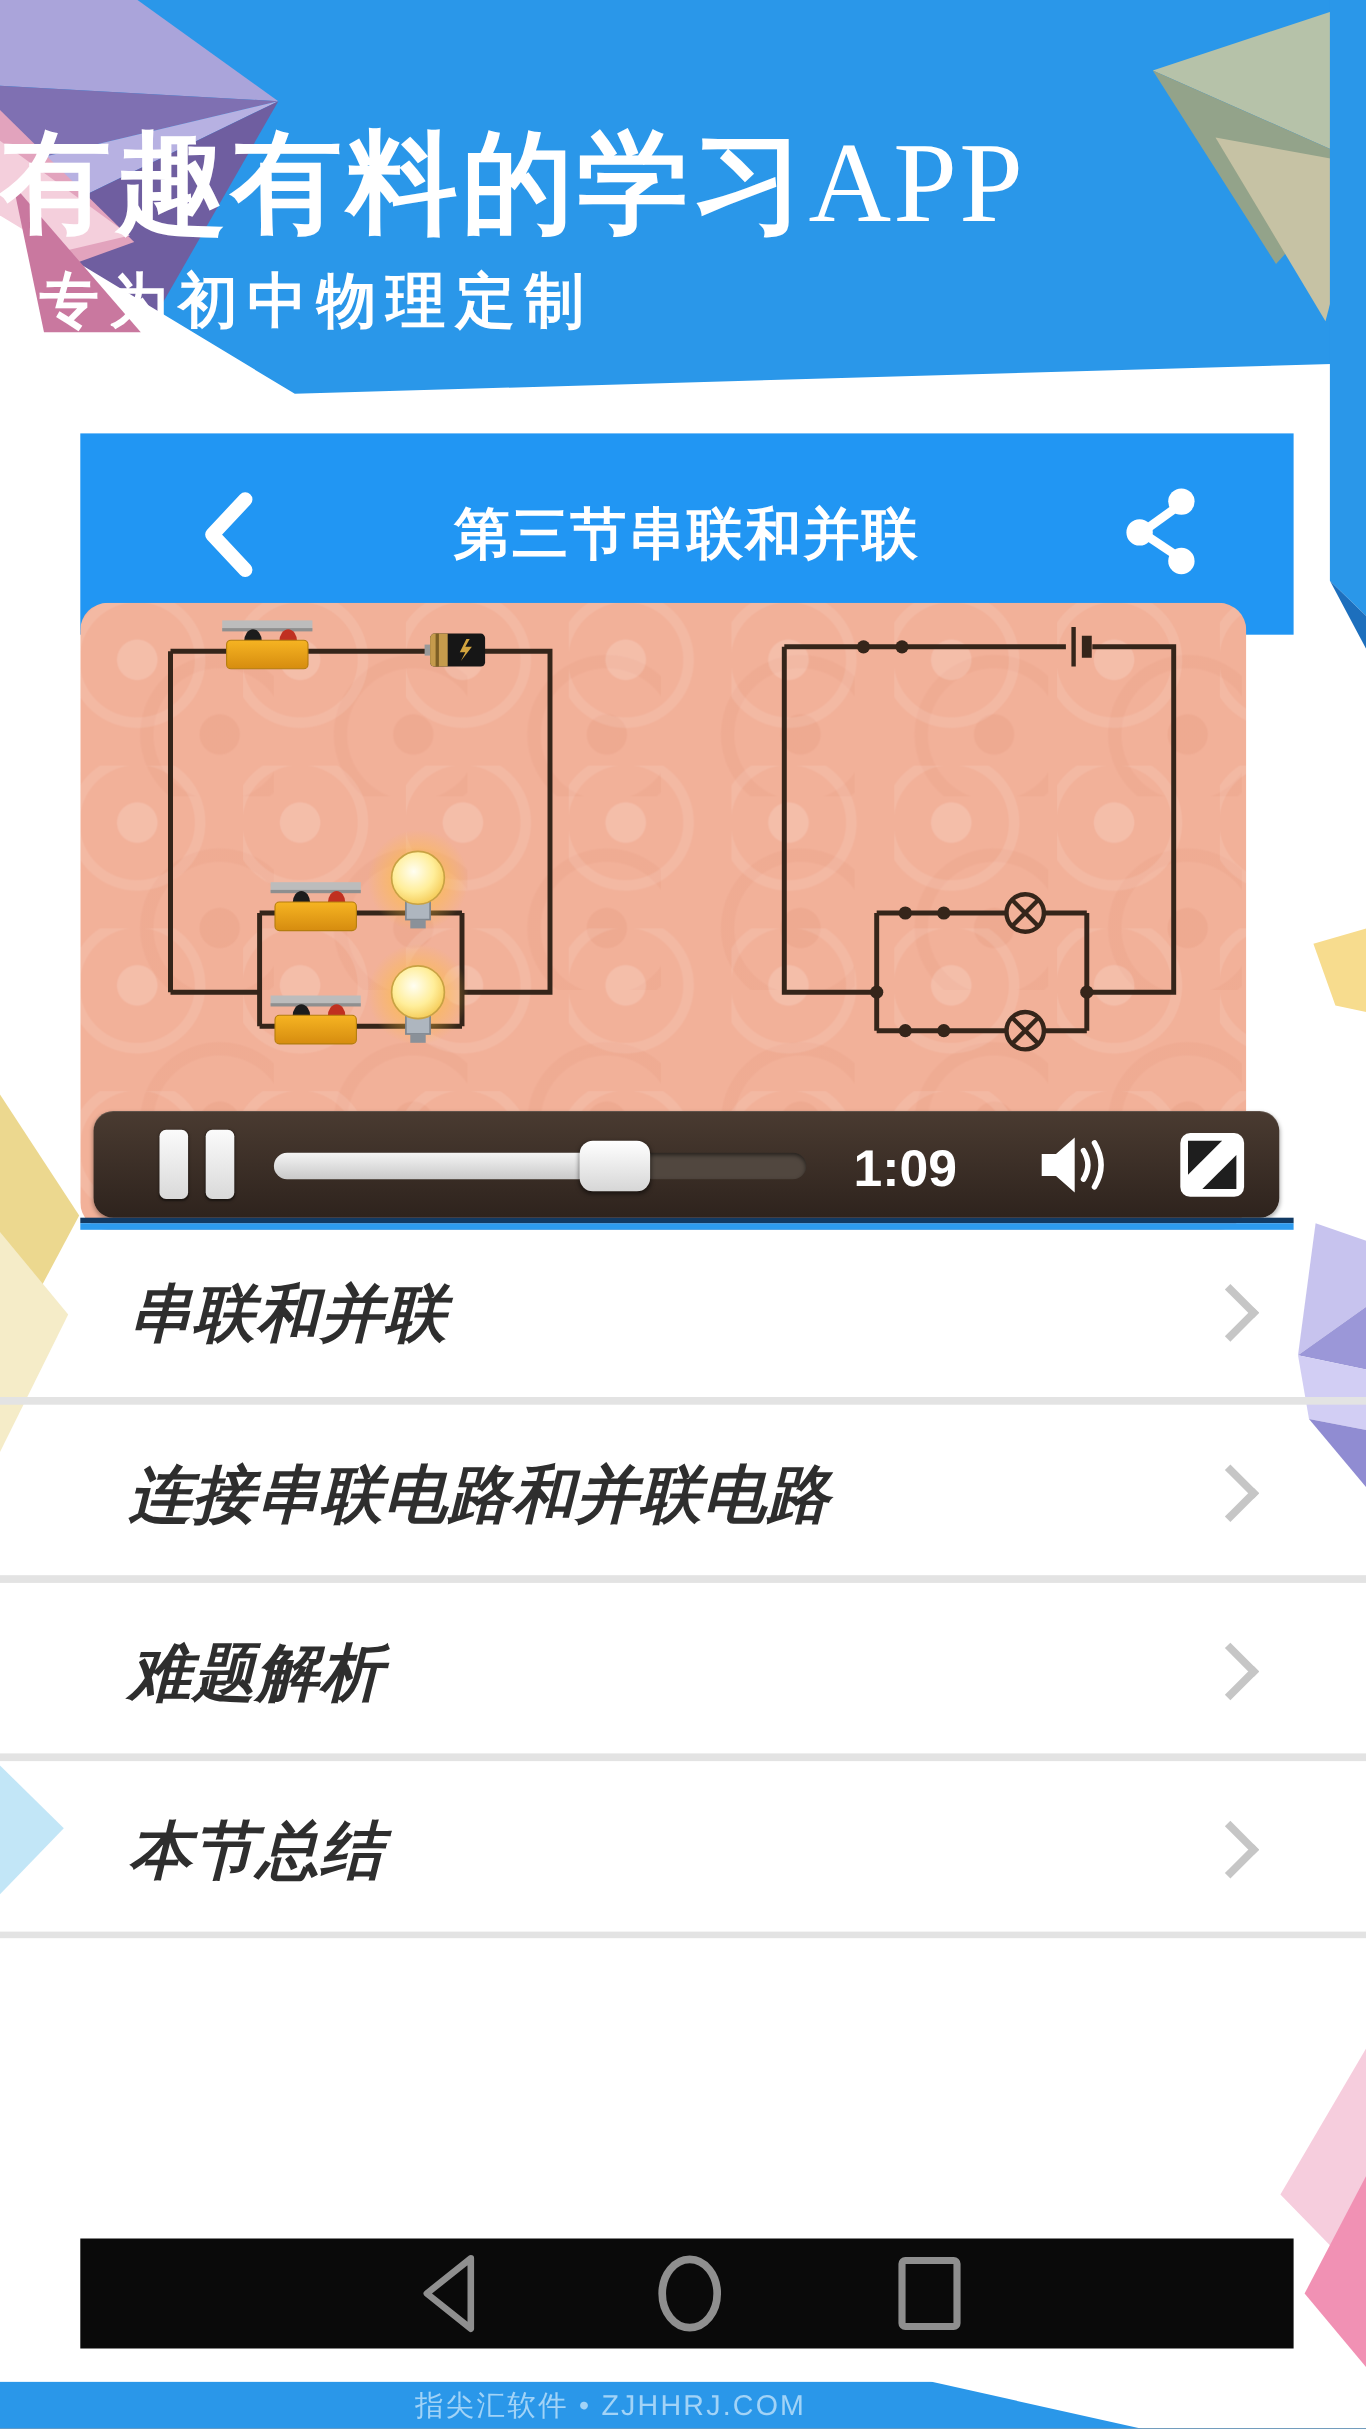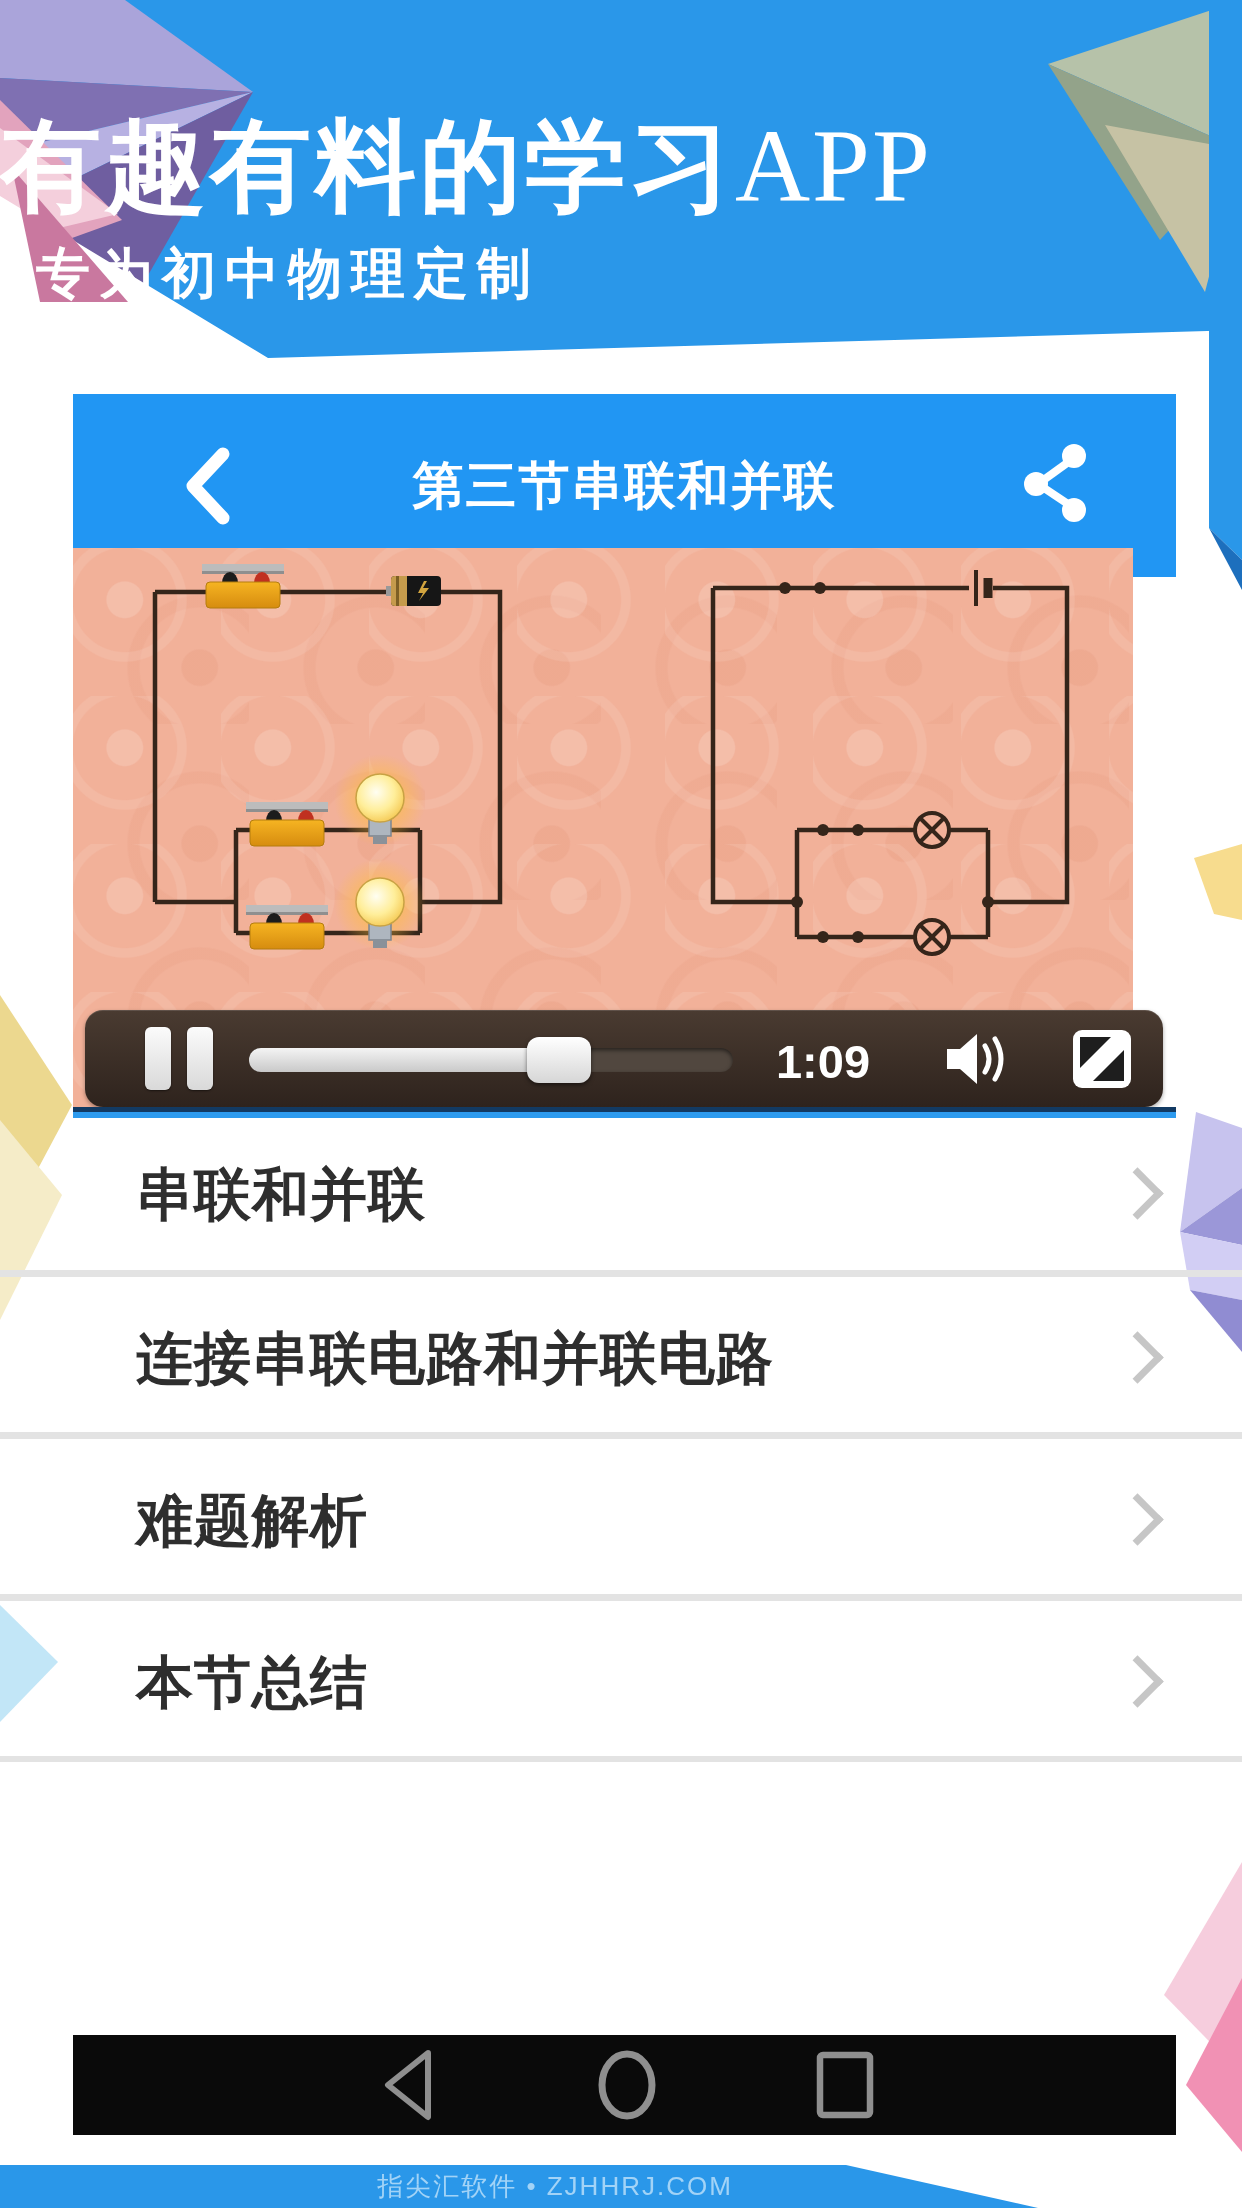--- a/index.html
+++ b/index.html
@@ -18,36 +18,36 @@
     clip-path:polygon(0 196px,268px 358px,1242px 330px,1242px 2208px,0 2208px);}
   
   .appbar{left:73px;top:365px;width:1103px;height:183px;background:#2196f3;margin-top:29px;}
   .appbar-title{left:0;top:0;width:100%;height:183px;line-height:183px;text-align:center;
     color:#fff;font-size:51px;font-weight:700;letter-spacing:2px;}
   
   .video{left:73px;top:548px;width:1060px;height:570px;background-color:#f2b199;
     background-image:
       radial-gradient(circle at 35% 35%, rgba(255,255,255,.16) 0 13%, rgba(255,255,255,0) 14% 38%, rgba(255,255,255,.10) 39% 45%, rgba(255,255,255,0) 46%),
       radial-gradient(circle at 72% 68%, rgba(222,140,112,.20) 0 10%, rgba(222,140,112,0) 11% 34%, rgba(222,140,112,.14) 35% 41%, rgba(222,140,112,0) 42%);
-    background-size:148px 148px,176px 176px;}
+    background-size:148px 148px,176px 176px;border-radius:25px;}
   .ctrlbar{left:12px;top:462px;width:1078px;height:97px;border-radius:18px;
     background:linear-gradient(#4a3b31,#2e231d);box-shadow:inset 0 1px 0 rgba(255,255,255,.12),0 2px 4px rgba(0,0,0,.35);}
   .pbar{top:17px;width:26px;height:63px;border-radius:6px;
     background:linear-gradient(#fbfbfb,#d9d9d9);box-shadow:0 1px 2px rgba(0,0,0,.5);}
   .track{left:164px;top:38px;width:484px;height:24px;border-radius:12px;background:#51473f;
     box-shadow:inset 0 2px 4px rgba(0,0,0,.55);}
   .trackfill{left:0;top:0;height:24px;border-radius:12px;background:linear-gradient(#f4f4f4,#c9c9c9);}
   .knob{top:27px;width:64px;height:46px;border-radius:12px;
     background:linear-gradient(#ffffff,#d6d6d6);box-shadow:0 2px 4px rgba(0,0,0,.5);}
   .ptime{left:668px;top:24px;width:140px;text-align:center;color:#fff;font-size:47px;font-weight:700;}
   .fsicon{left:988px;top:20px;width:58px;height:58px;background:#fff;border-radius:9px;}
   .vstrip1{left:0;top:559px;width:1103px;height:5px;background:#123a63;}
   .vstrip2{left:0;top:564px;width:1103px;height:6px;background:#2d9bef;}
   
-  .row{left:91px;width:1103px;height:146px;background:transparent;}
+  .row{left:72px;width:1103px;height:146px;background:transparent;font-style:italic;}
   .row-label{position:absolute;left:45px;top:0;height:100%;display:flex;align-items:center;
     color:#2e2e2e;font-size:57px;font-weight:700;letter-spacing:1px;}
   .chev{position:absolute;left:1028px;top:50%;width:30px;height:30px;margin-top:-20px;
     border-top:7px solid #c6c6c6;border-right:7px solid #c6c6c6;transform:rotate(45deg);}
   .divider{left:0;width:1242px;height:7px;background:#e3e3e3;}
   
   .navbar{left:73px;top:2035px;width:1103px;height:100px;background:#0a0a0a;}
   
   .footer{left:0;top:2165px;width:1242px;height:43px;background:#2a97e9;
     clip-path:polygon(0 0,846px 0,1038px 43px,0 43px);}

